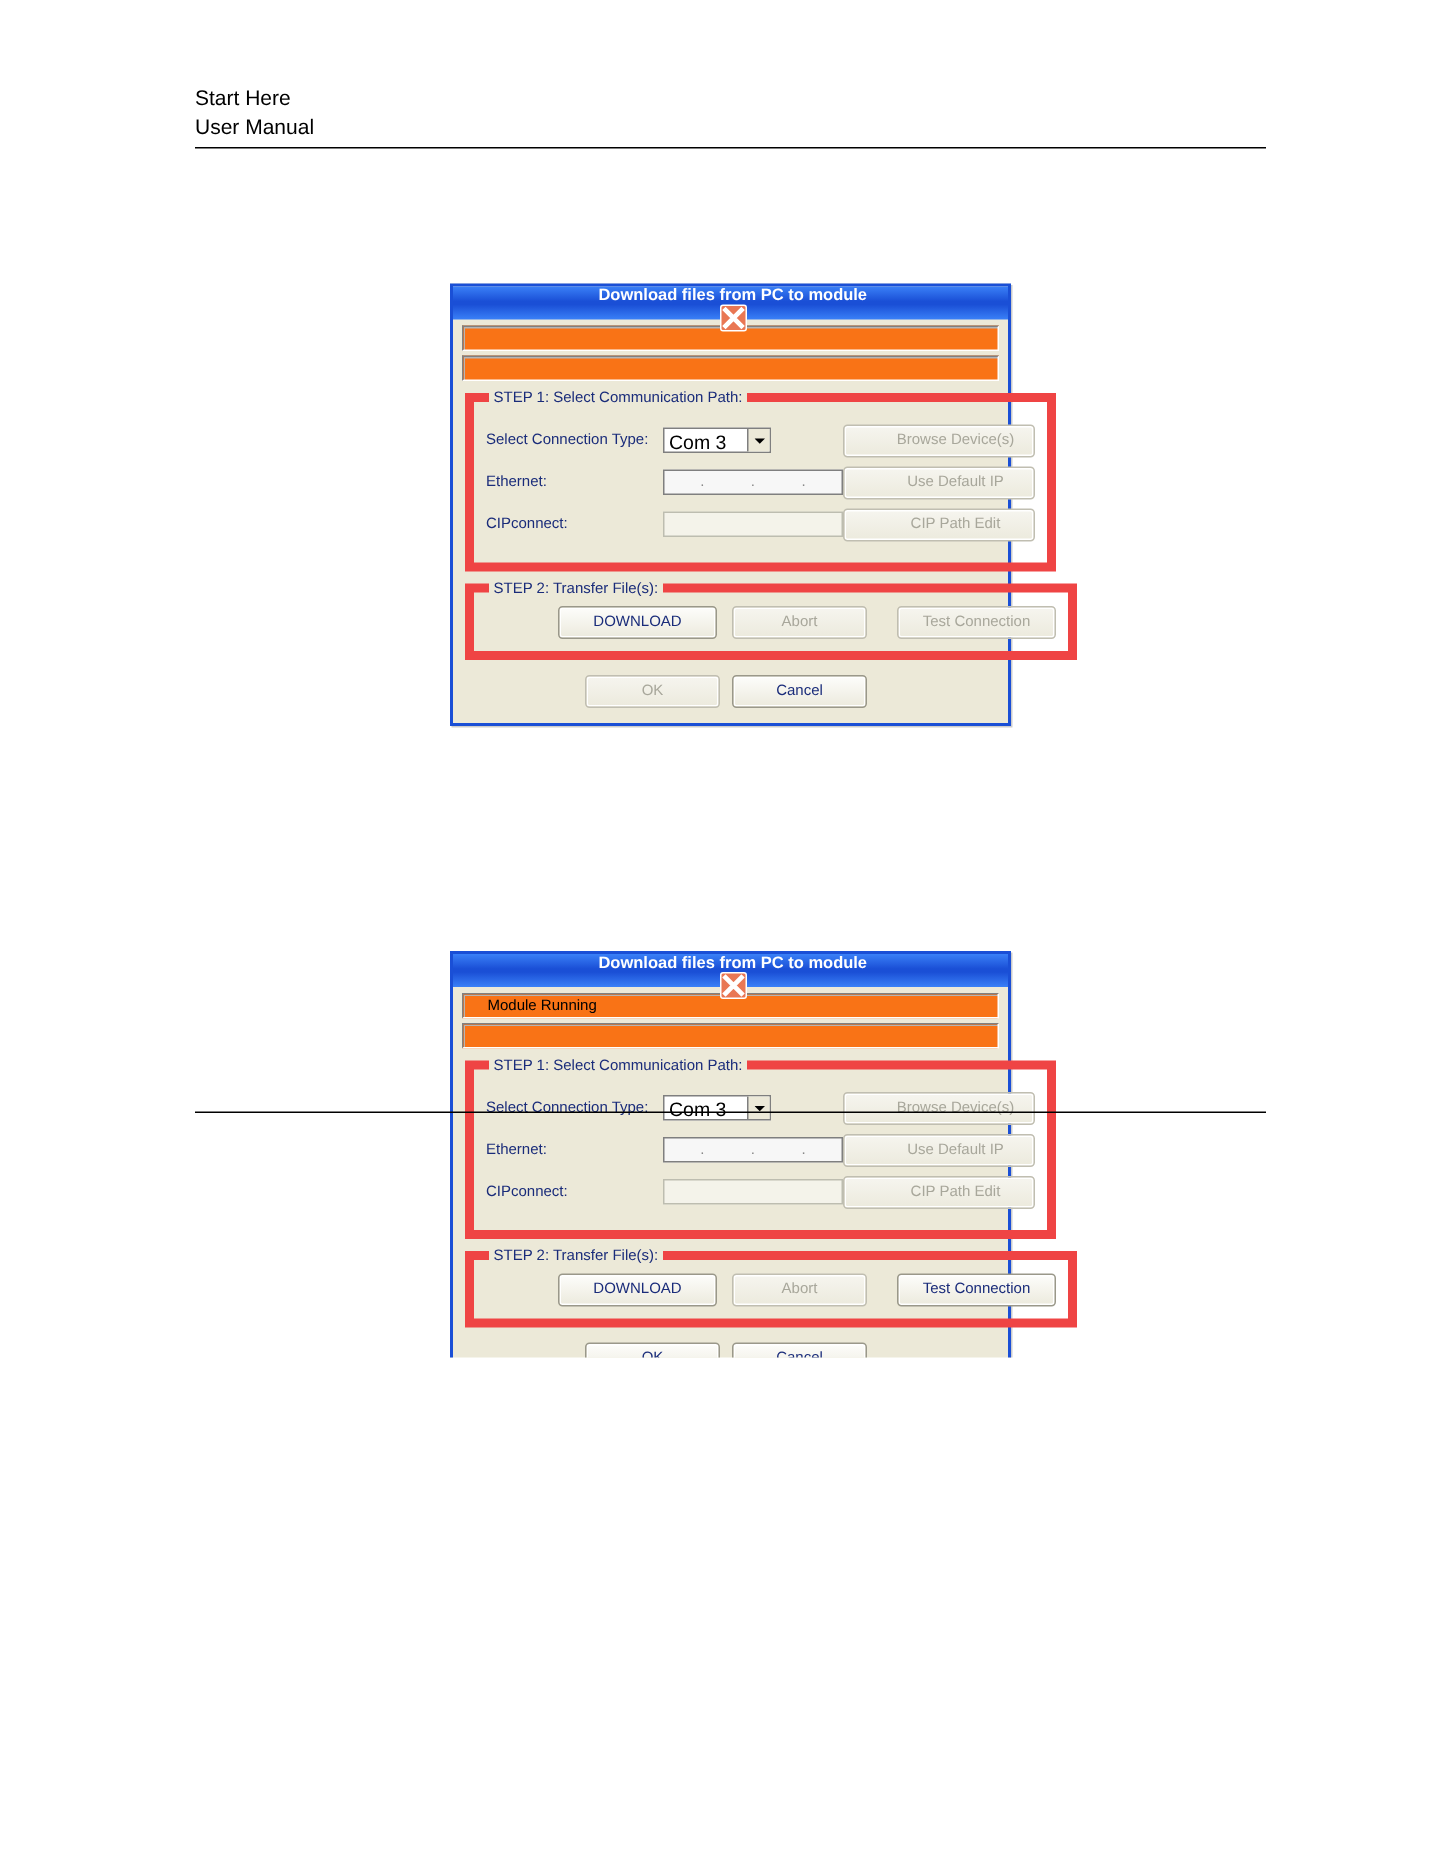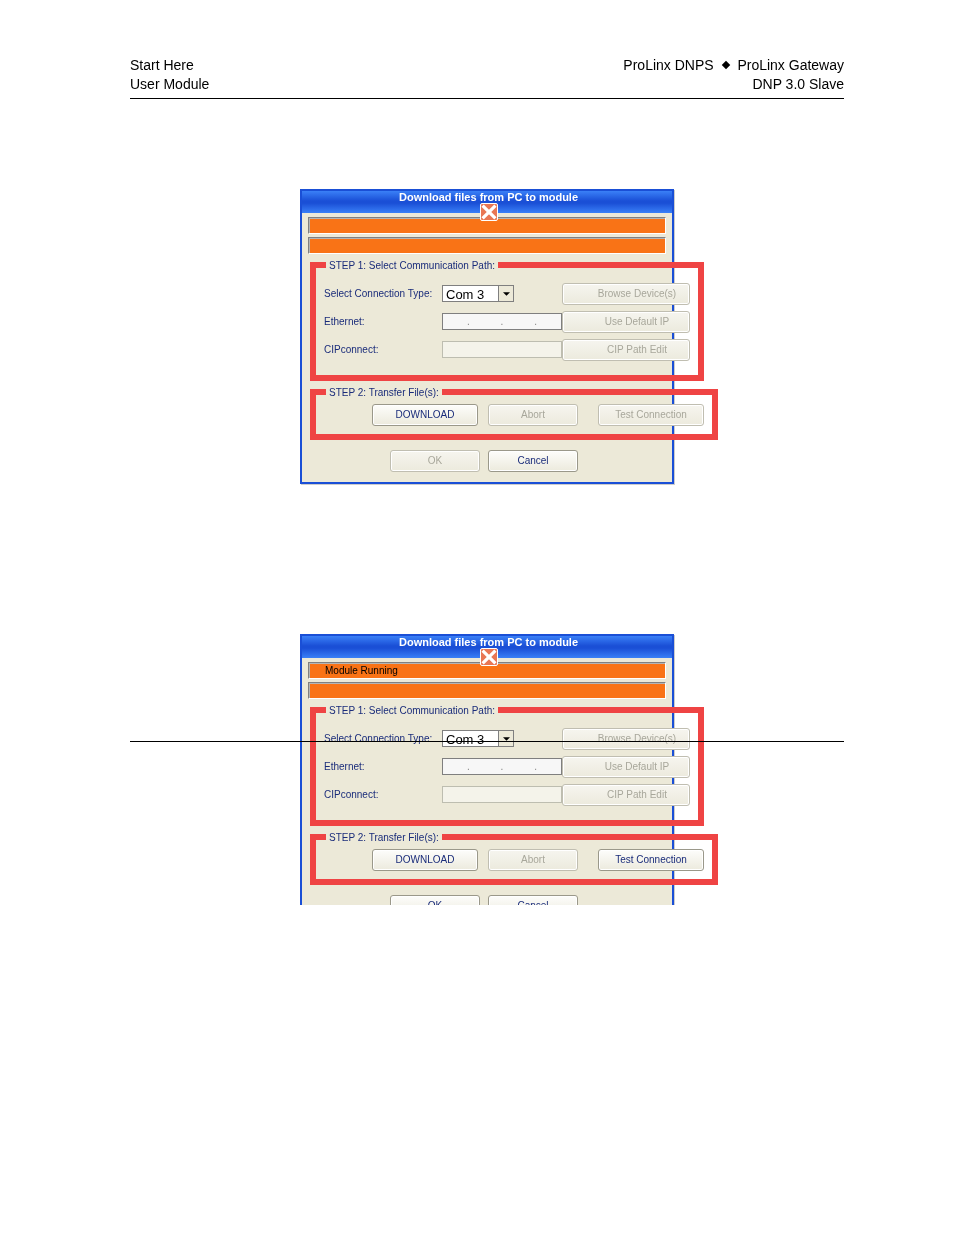--- a/index.html
+++ b/index.html
@@ -214,29 +214,21 @@
     border-top: 1px solid #000;
   }
 </style>
 </head>
 <body>
 
 <div class="page">
   <div class="header">
     <div class="left">
       <div>Start Here</div>
-      <div>User Module</div>
-    </div>
-    <div class="right">
-      <div>
-        <span>ProLinx DNPS</span>
-        <span class="diamond"></span>
-        <span>ProLinx Gateway</span>
-      </div>
-      <div>DNP 3.0 Slave</div>
+      <div>User Manual</div>
     </div>
   </div>
   <hr class="header-rule">
 
   <div class="dialog-wrap-1">
     <div class="dialog">
       <div class="titlebar">
         <span>Download files from PC to module</span>
         <span class="close">
           <svg viewBox="0 0 10 10">

